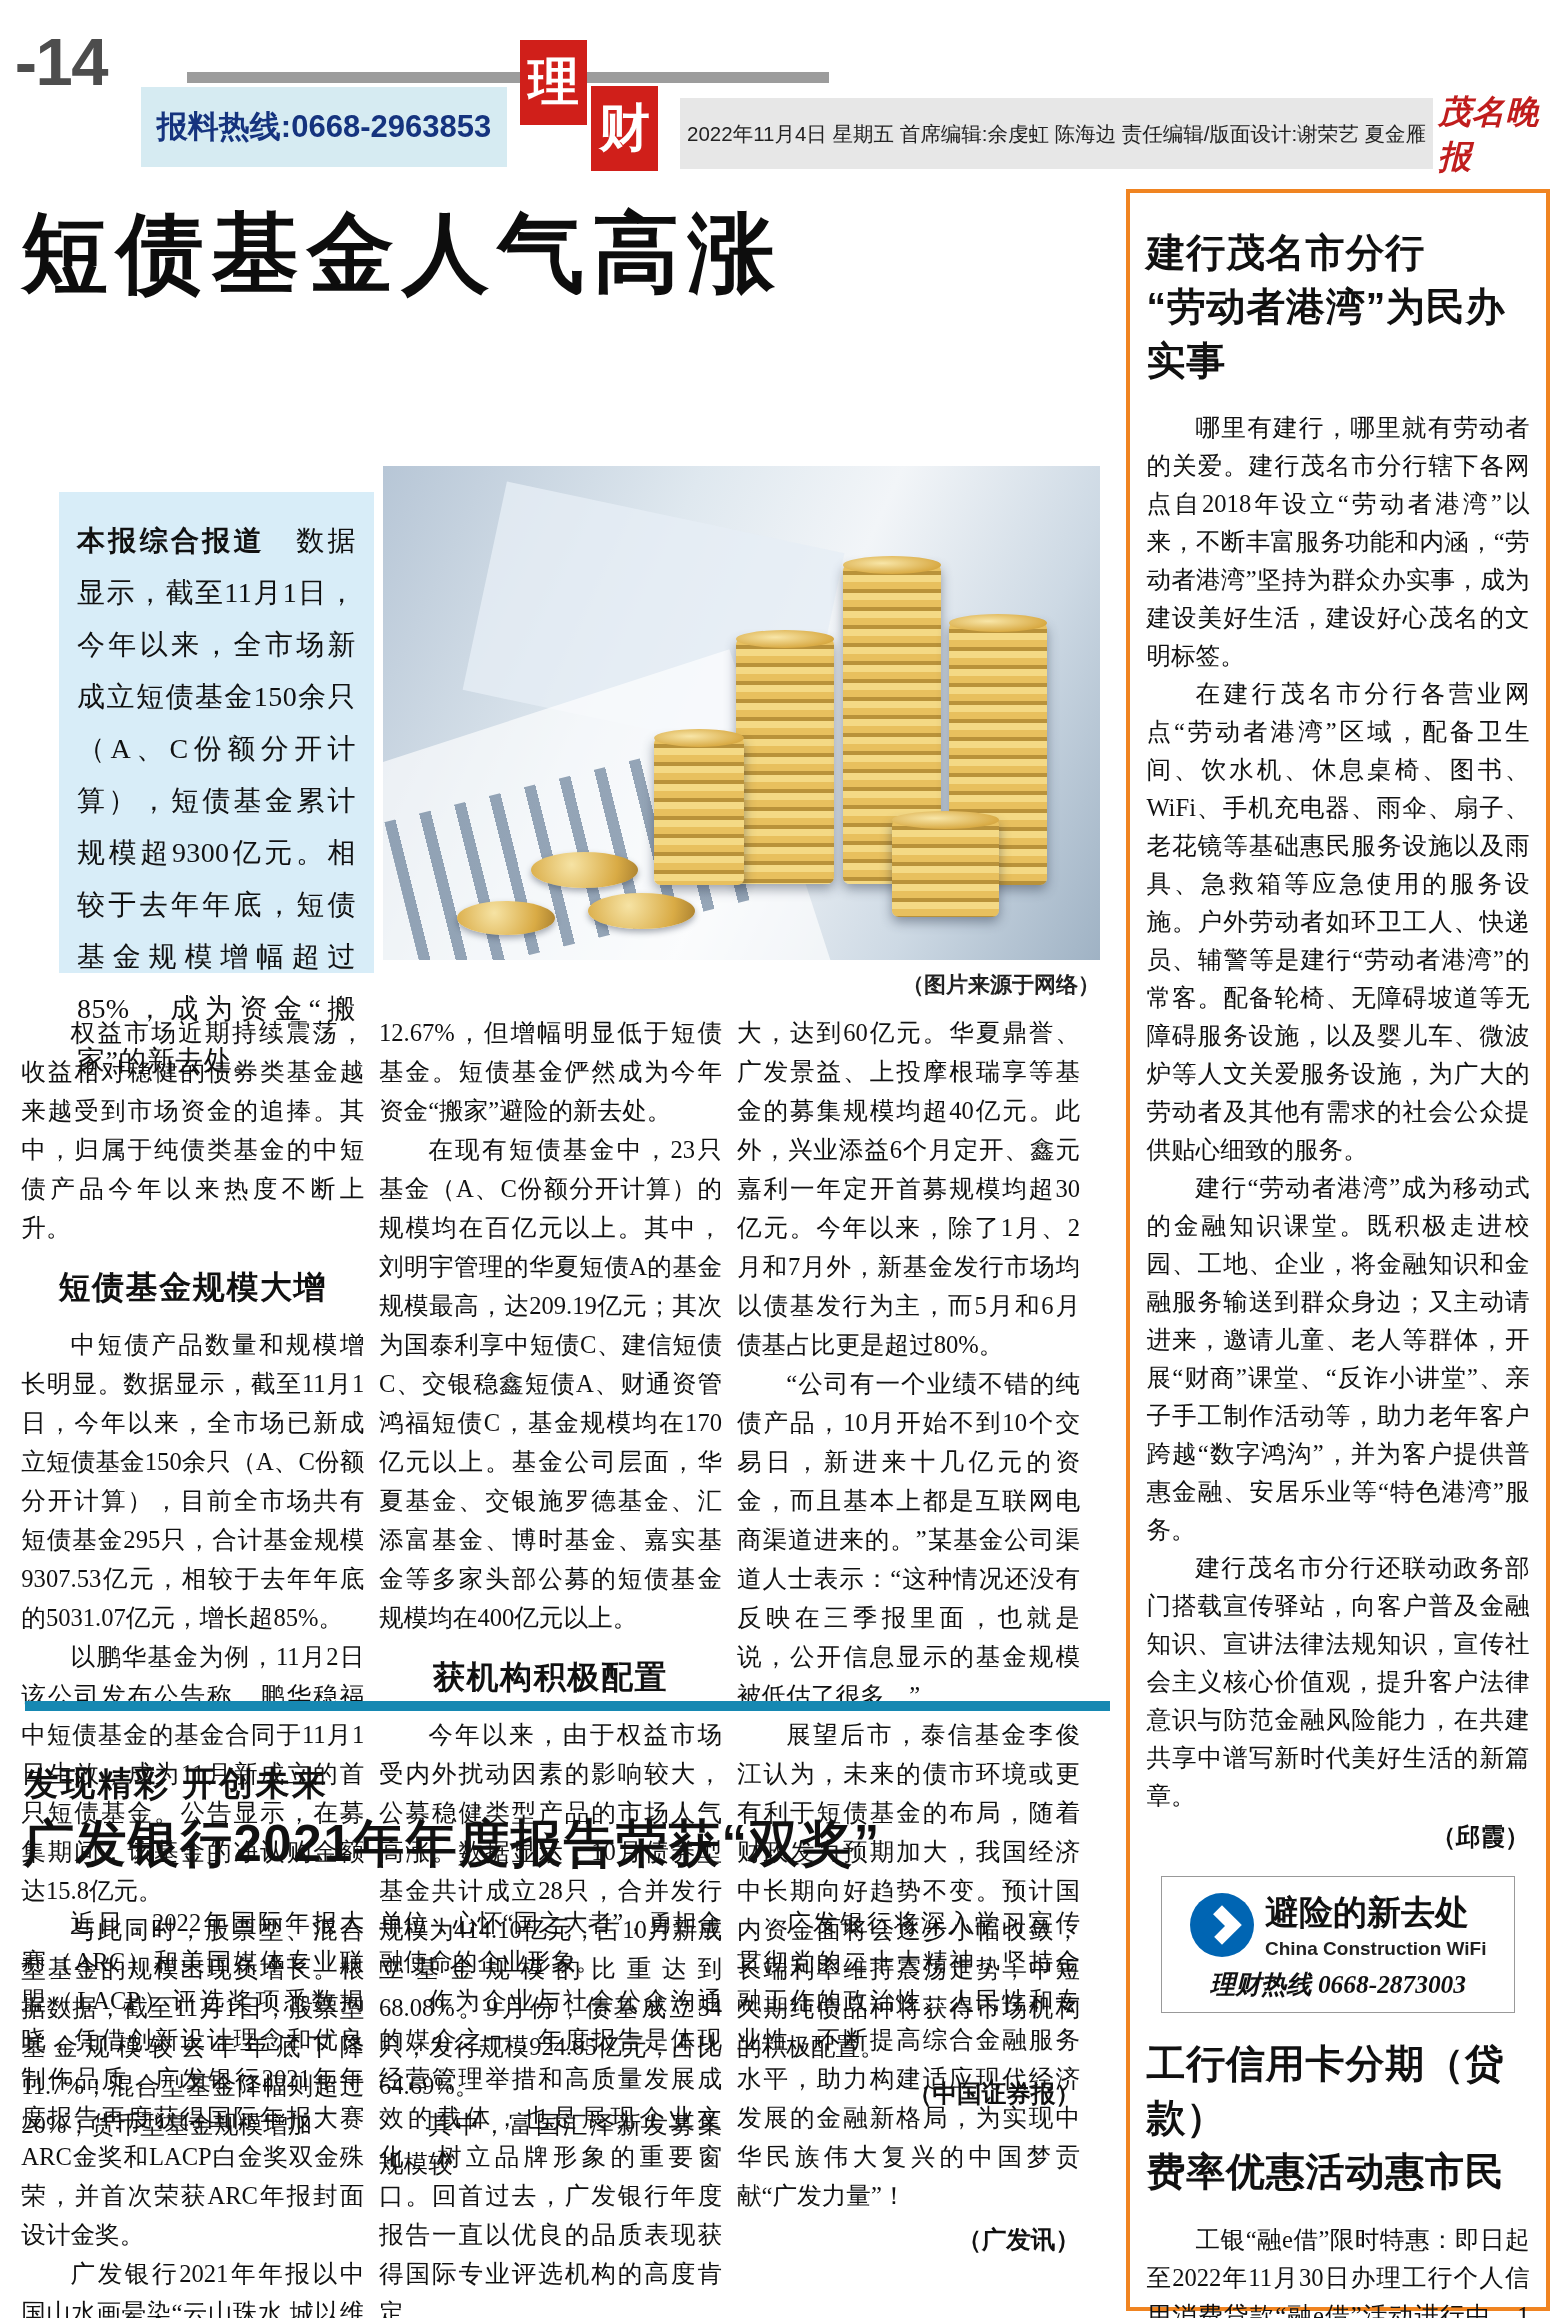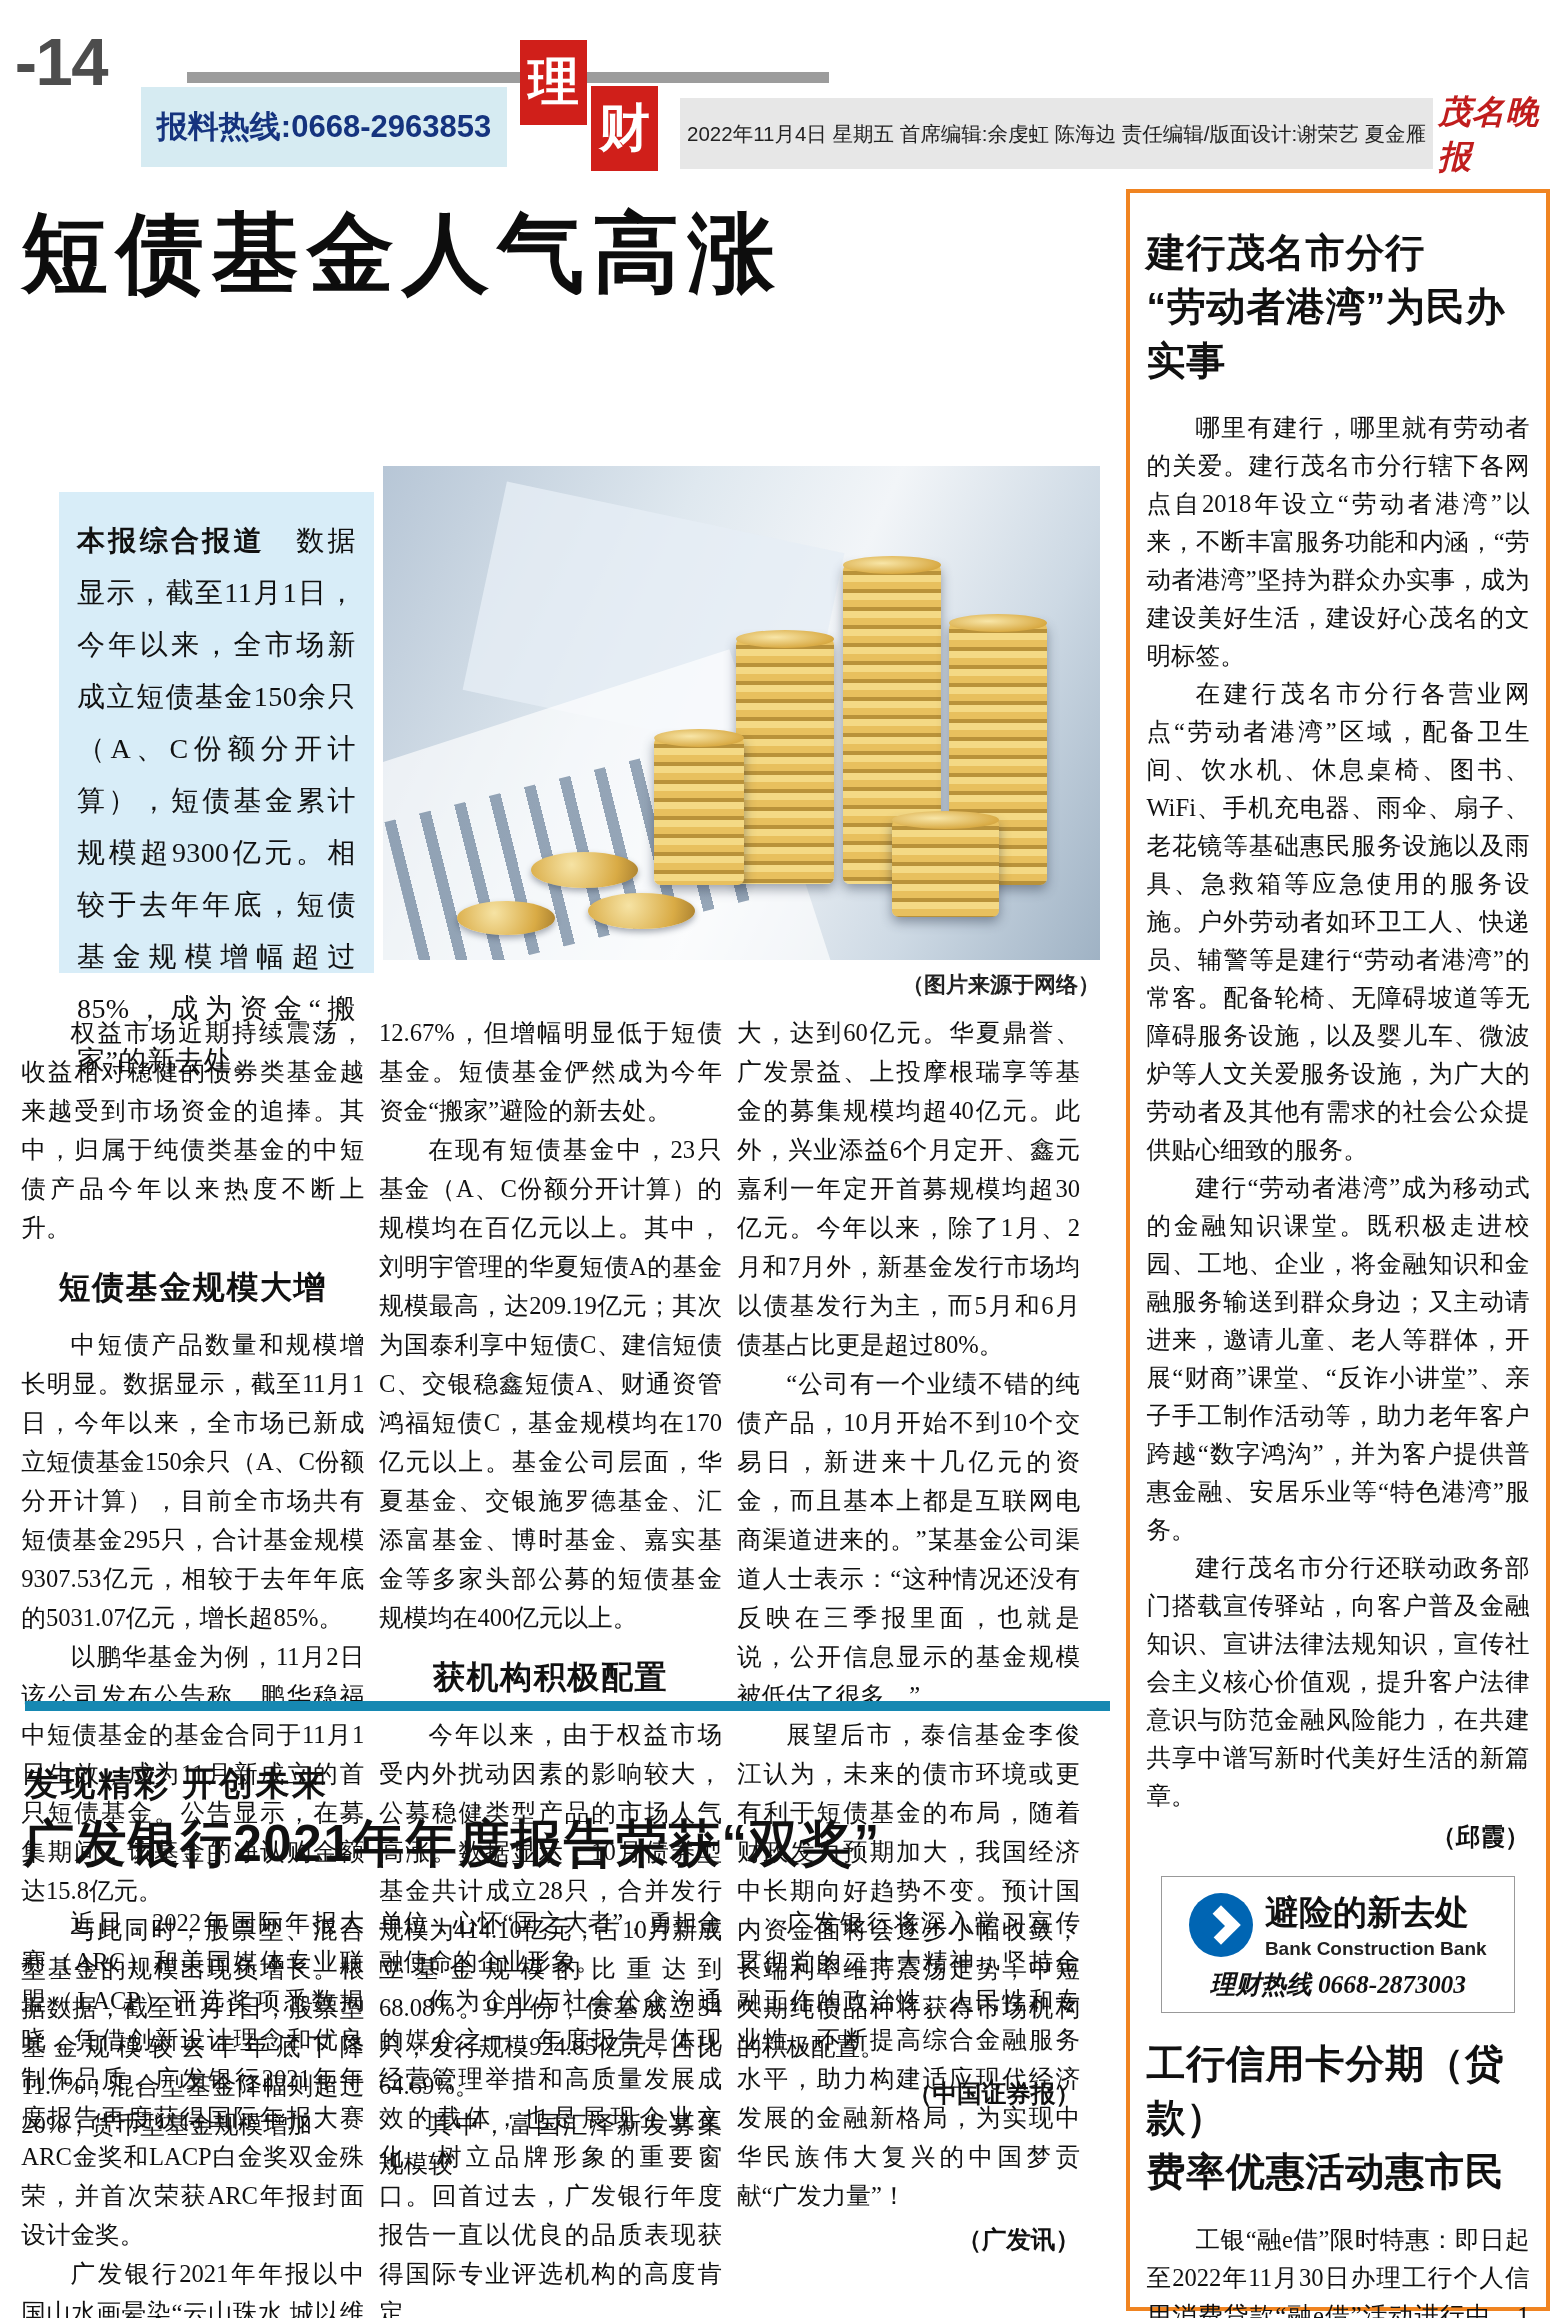--- a/index.html
+++ b/index.html
@@ -191,21 +191,21 @@
     <p class="body">在建行茂名市分行各营业网点“劳动者港湾”区域，配备卫生间、饮水机、休息桌椅、图书、WiFi、手机充电器、雨伞、扇子、老花镜等基础惠民服务设施以及雨具、急救箱等应急使用的服务设施。户外劳动者如环卫工人、快递员、辅警等是建行“劳动者港湾”的常客。配备轮椅、无障碍坡道等无障碍服务设施，以及婴儿车、微波炉等人文关爱服务设施，为广大的劳动者及其他有需求的社会公众提供贴心细致的服务。</p>
     <p class="body">建行“劳动者港湾”成为移动式的金融知识课堂。既积极走进校园、工地、企业，将金融知识和金融服务输送到群众身边；又主动请进来，邀请儿童、老人等群体，开展“财商”课堂、“反诈小讲堂”、亲子手工制作活动等，助力老年客户跨越“数字鸿沟”，并为客户提供普惠金融、安居乐业等“特色港湾”服务。</p>
     <p class="body">建行茂名市分行还联动政务部门搭载宣传驿站，向客户普及金融知识、宣讲法律法规知识，宣传社会主义核心价值观，提升客户法律意识与防范金融风险能力，在共建共享中谱写新时代美好生活的新篇章。</p>
     <div class="byline">（邱霞）</div>
 
     <div class="bank-box">
       <div class="ccb-row">
         <div class="ccb-mark"></div>
         <div>
           <div class="ccb-cn">避险的新去处</div>
-          <div class="ccb-en">Bank Construction Bank</div>
+          <div class="ccb-en">China Construction WiFi</div>
         </div>
       </div>
       <div class="bank-hotline">理财热线 0668-2873003</div>
     </div>
 
     <div class="rail-title">
       <div>工行信用卡分期（贷款）</div>
       <div>费率优惠活动惠市民</div>
     </div>
     <div class="rail-gap"></div>

